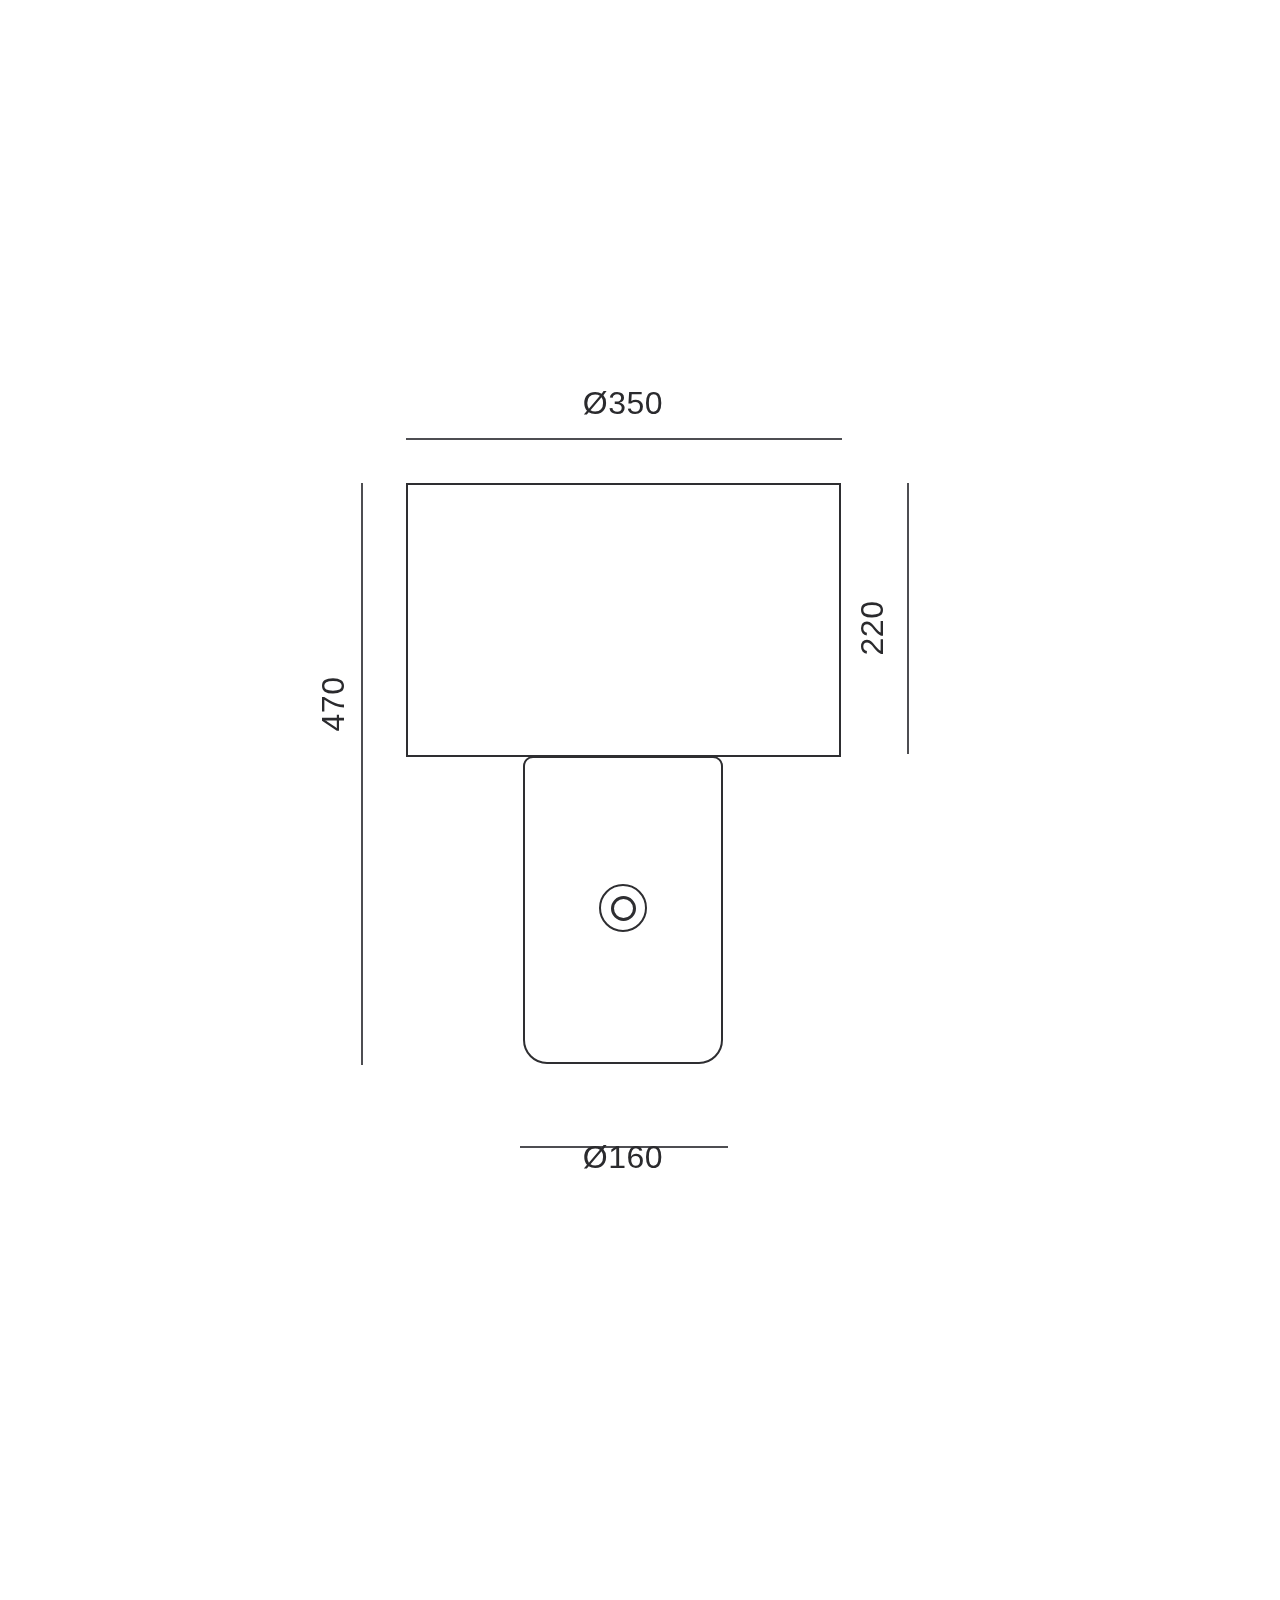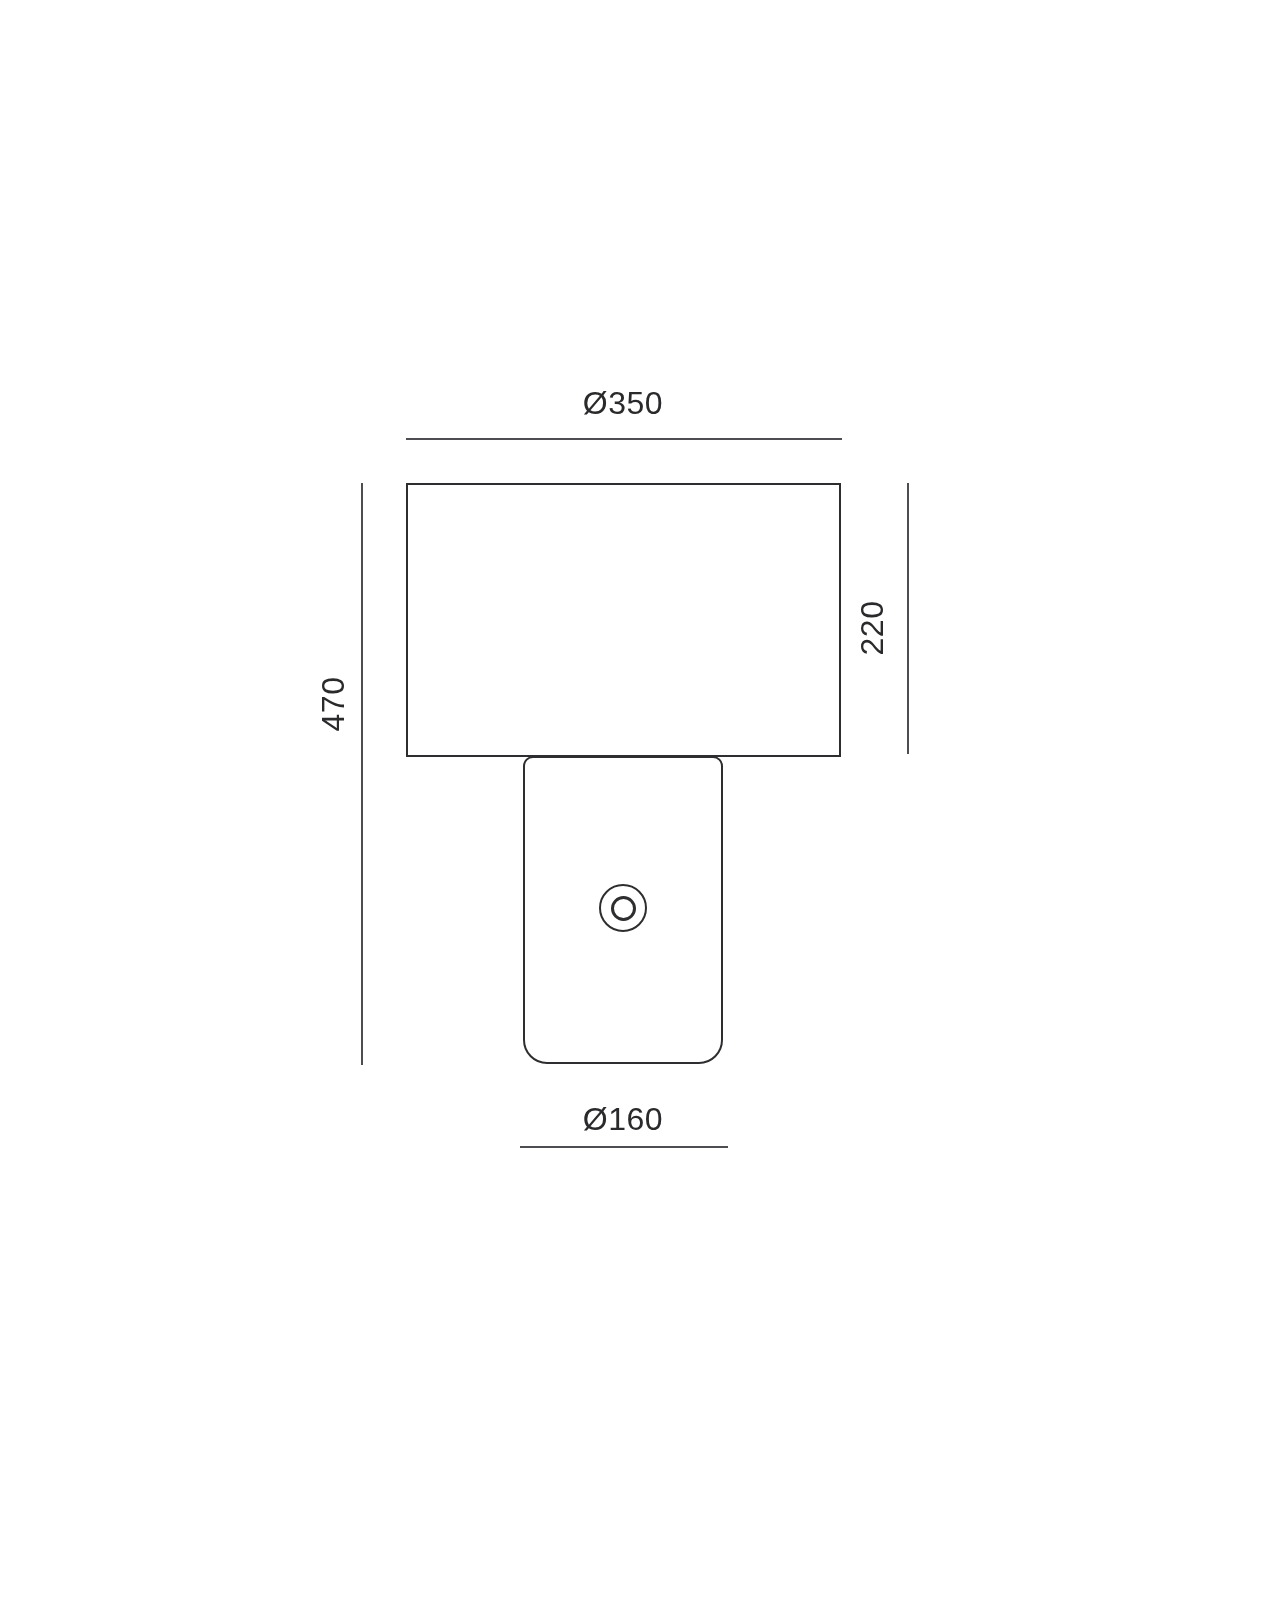--- a/index.html
+++ b/index.html
@@ -52,21 +52,21 @@
 
   .dim-label {
     position: absolute;
     color: var(--text);
     font-size: 32px;
     letter-spacing: 0.5px;
     white-space: nowrap;
     transform: translate(-50%, -50%);
   }
   .label-top    { left: 623px; top: 403px; }
-  .label-bottom { left: 623px; top: 1119px; }
+  .label-bottom { left: 623px; top: 1157px; }
   .label-left   { left: 333px; top: 704px; transform: translate(-50%, -50%) rotate(-90deg); }
   .label-right  { left: 872px; top: 628px; transform: translate(-50%, -50%) rotate(-90deg); }
 </style>
 </head>
 <body>
 
 <div class="canvas">
 
   <div class="dim-line dim-top"></div>
   <div class="dim-line dim-left"></div>

